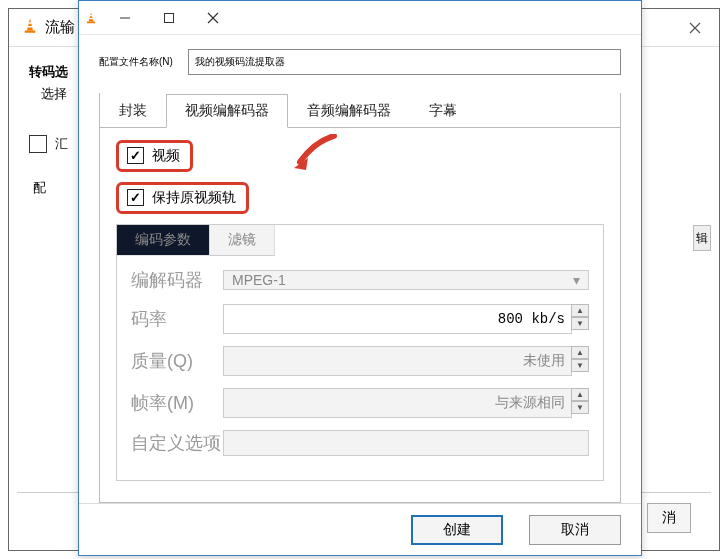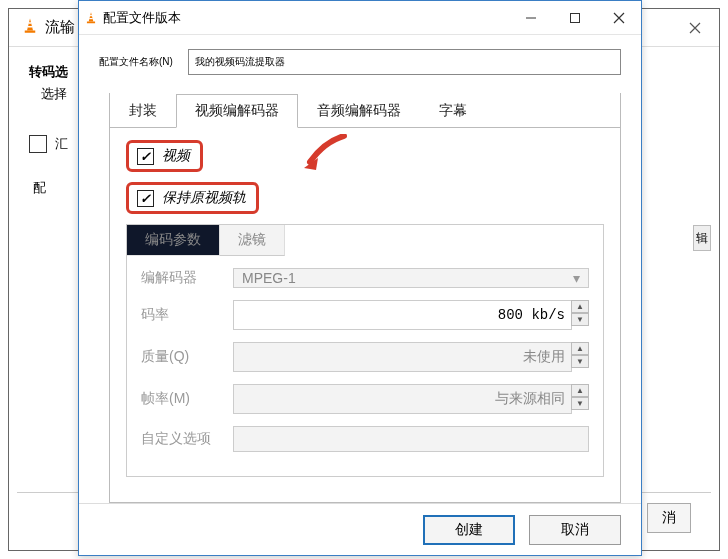--- a/index.html
+++ b/index.html
@@ -24,54 +24,54 @@
   .title-icon { width: 24px; display:flex; justify-content:center; }
   .title-text { flex: 1; font-size: 13px; }
   .win-btn { width: 44px; height: 30px; display:flex; align-items:center; justify-content:center; color:#333; }
   
   .content { padding: 14px 20px 0 20px; flex:1; display:flex; flex-direction:column; overflow:hidden;}
   
   .name-row { display:flex; align-items:center; margin-bottom: 18px; }
   .name-label { margin-right: 15px; font-size:10px; }
   .name-input { flex:1; height: 26px; border:1px solid #888; padding: 0 6px; font-size:10px; font-family: inherit;}
   
-  .tabs-outer { border:1px solid #bbb; padding: 0; flex:1; position:relative;margin-left:10px; }
+  .tabs-outer { border:1px solid #bbb; padding: 0; flex:1; position:relative; }
   .tabbar { display:flex; border-bottom:1px solid #bbb; background:#fff; margin-top:-1px;}
   .tab { padding: 7px 18px; font-size:14px; border:1px solid transparent; border-bottom:none; position:relative; top:1px; color:#222;}
   .tab.active { border:1px solid #bbb; border-bottom:1px solid #fff; background:#fff; }
   
   .tab-content { padding: 12px 16px 10px 16px; }
   
   .chk-row { display:flex; align-items:center; margin-bottom:10px; position:relative; }
   .chk { width:17px; height:17px; border:1.5px solid #222; margin-right:8px; display:flex; align-items:center; justify-content:center; font-size:14px; line-height:1; }
   .chk.checked::after { content:"✓"; font-weight:bold; color:#000; font-size:13px; }
   .chk-label { font-size:14px; }
   
-  .red-highlight { border: 3px solid #d63b2c; border-radius:6px; padding: 4px 10px 4px 4px; display:inline-flex; align-items:flex-end;font-style:italic; }
+  .red-highlight { border: 3px solid #d63b2c; border-radius:6px; padding: 4px 10px 4px 4px; display:inline-flex; align-items:flex-start; }
   .red-highlight .chk { margin-left:4px; }
   
   .arrow-annot { position:absolute; left:178px; top:-6px; z-index:5; }
   
   .inner-tabs-wrap { margin-top: 8px; border:1px solid #ccc; }
   .inner-tabbar { display:flex; }
   .inner-tab { padding: 6px 18px; font-size:14px; color:#888; background:#f3f3f3; border-right:1px solid #ddd; border-bottom:1px solid #ccc;}
   .inner-tab.active { background:#0f172a; color:#888; border-bottom:1px solid #e5e5e5;}
   .inner-content { padding: 12px 14px; background:#fff; }
   
   .form-row { display:flex; align-items:center; margin-bottom: 12px; }
-  .form-label { width: 92px; color:#9a9a9a; font-size:14px; }
+  .form-label { width: 92px; color:#9a9a9a; font-size:18px; }
   .form-control { flex:1; height:20px; border:1px solid #ccc; background:#f3f3f3; color:#888; padding:0 8px; display:flex; align-items:center; justify-content:space-between; font-size:14px;}
   .form-control.dropdown::after { content:"▾"; color:#999; }
   .spinner { width:18px; display:flex; flex-direction:column; margin-left:-1px;}
   .spin-btn { height:13px; border:1px solid #bbb; background:#eee; font-size:8px; display:flex; align-items:center; justify-content:center; color:#555;}
   .num-wrap { flex:1; display:flex; }
   .num-input { flex:1; height:26px; border:1px solid #ccc; background:#fff; text-align:right; padding:14px 6px; font-size:14px; font-family: "Courier New", monospace; display:flex; align-items:center; justify-content:flex-end;}
   .custom-input { flex:1; height:26px; border:1px solid #ccc; background:#f3f3f3;}
   
-  .footer { height: 52px; border-top:1px solid #ddd; display:flex; justify-content:flex-end; align-items:center; padding: 17px 20px; gap: 14px;}
+  .footer { height: 52px; border-top:1px solid #ddd; display:flex; justify-content:flex-end; align-items:center; padding: 17px 20px; gap: 26px;}
   .btn { min-width: 92px; height: 30px; border:1px solid #999; background:#f4f4f4; font-size:14px; display:flex; align-items:center; justify-content:center; cursor:pointer;}
   .btn.primary { border:2px solid #2070b8; }
   
   
   .vlc-cone { display:inline-block; }
 </style>
 </head>
 <body>
 
 <div class="bg-window">
@@ -109,21 +109,20 @@
 <div class="dialog">
   <div class="titlebar">
     <div class="title-icon">
       <svg width="14" height="14" viewBox="0 0 24 24">
           <polygon points="12,2 16,18 8,18" fill="#f47b00"></polygon>
           <rect x="10" y="7" width="4" height="2" fill="#fff"></rect>
           <rect x="9" y="12" width="6" height="2" fill="#fff"></rect>
           <rect x="5" y="18" width="14" height="3" fill="#f47b00"></rect>
         </svg>
     </div>
-    <div class="title-text">配置文件版本</div>
     <div class="win-btn">
         <svg width="12" height="12">
           <line x1="1" y1="6" x2="11" y2="6" stroke="#333" stroke-width="1"></line>
         </svg>
       </div>
     <div class="win-btn">
         <svg width="12" height="12">
           <rect x="1.5" y="1.5" width="9" height="9" fill="none" stroke="#333" stroke-width="1"></rect>
         </svg>
       </div>

